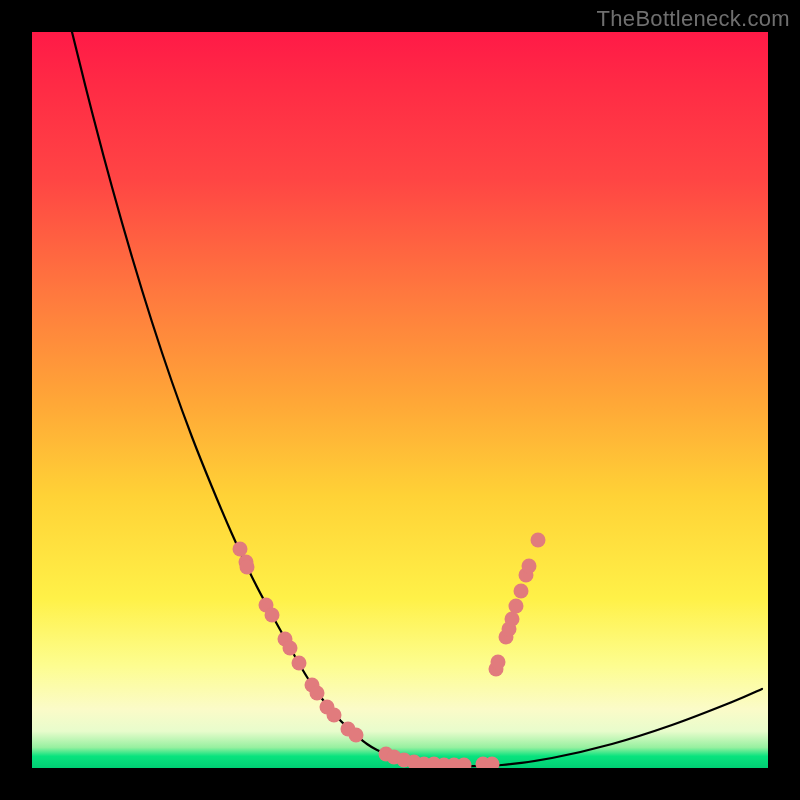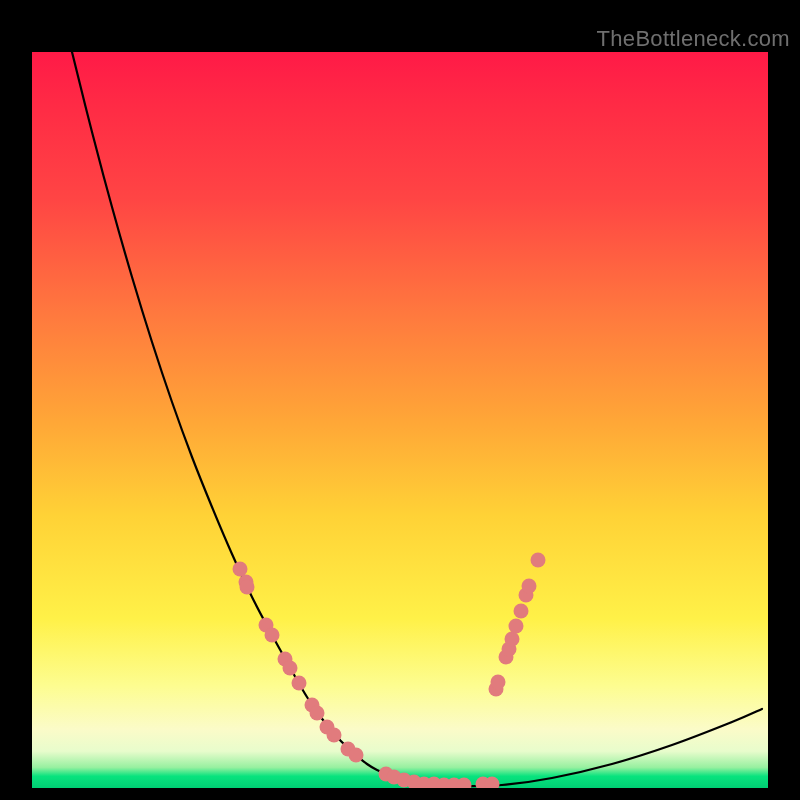--- a/index.html
+++ b/index.html
@@ -8,21 +8,20 @@
     width: 800px;
     height: 800px;
     background: #000;
     overflow: hidden;
     font-family: Arial, Helvetica, sans-serif;
   }
   .stage {
     position: relative;
     width: 800px;
     height: 584px;
-    margin-top: 20px;
   }
   .plot {
     position: absolute;
     left: 32px;
     top: 32px;
     width: 736px;
     height: 736px;
     overflow: hidden;
   }
   .gradient {

